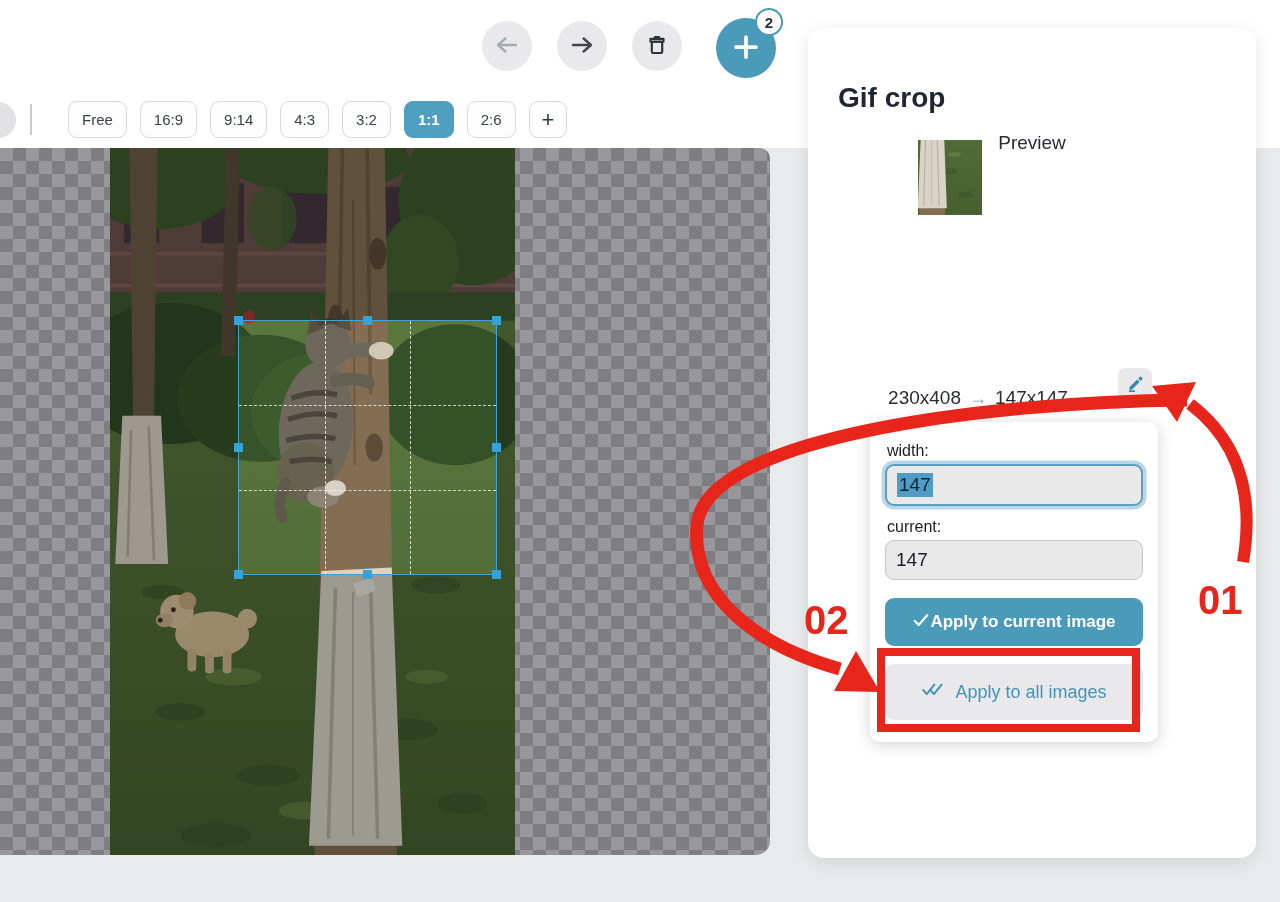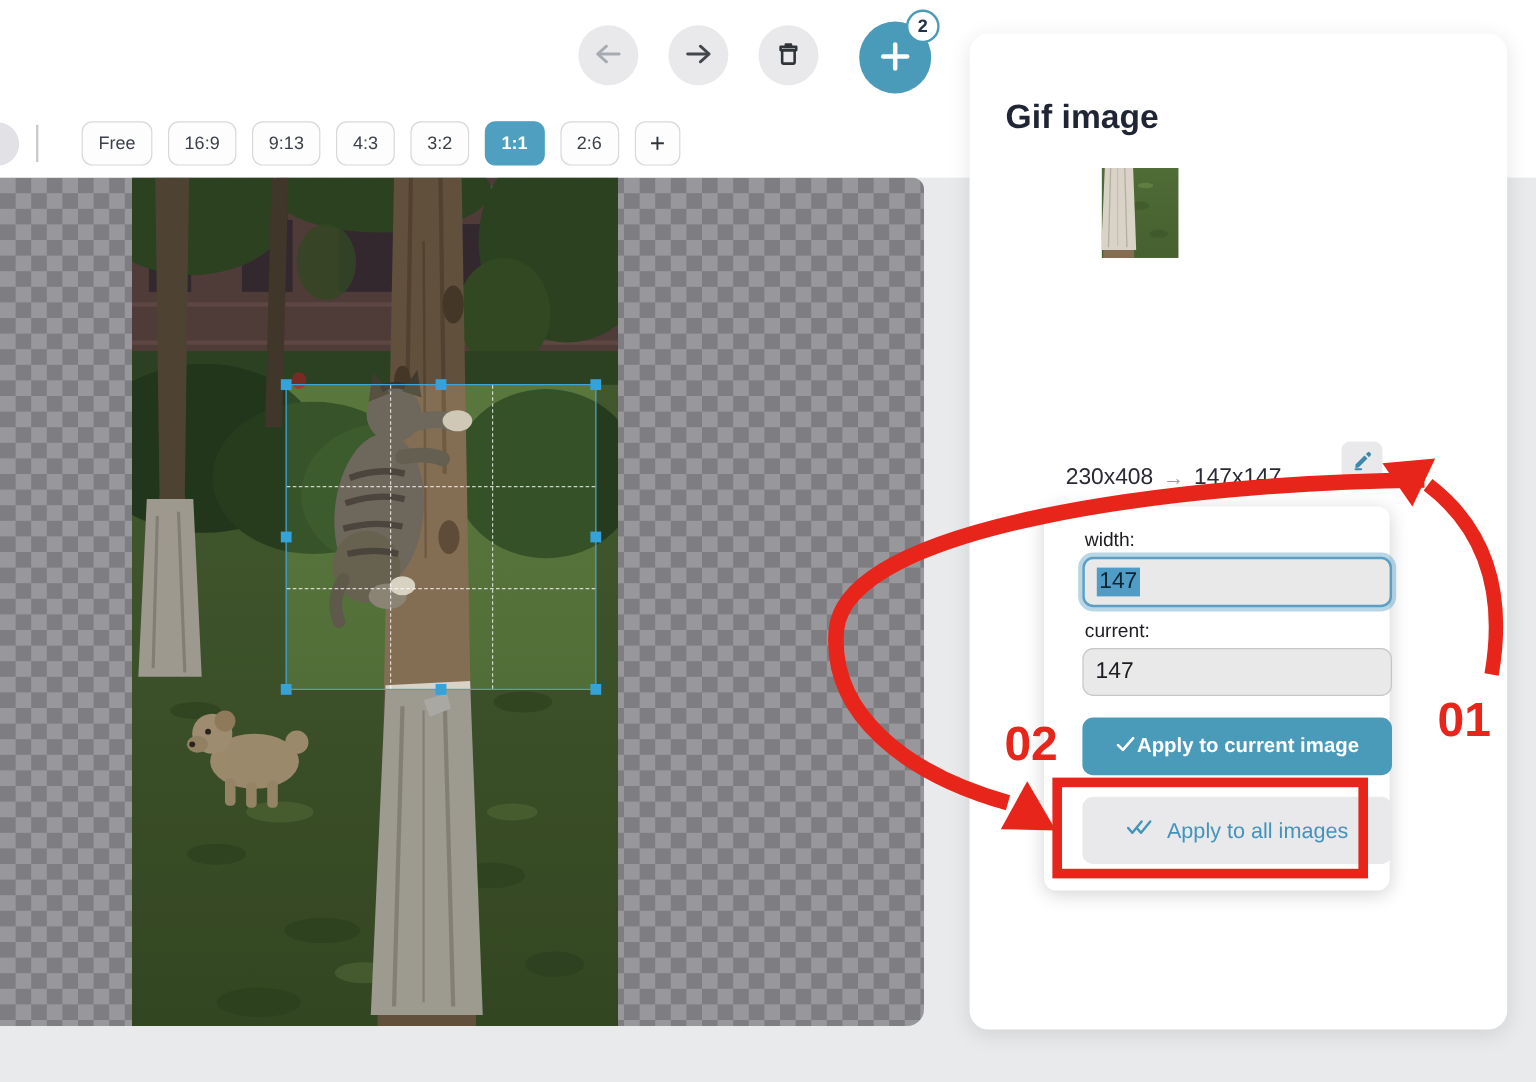--- a/index.html
+++ b/index.html
@@ -83,21 +83,21 @@
   .edit-btn {
     position:absolute; left:310px; top:340px; width:34px; height:34px; border-radius:7px;
     background:#e9e9ec; border:none; display:flex; align-items:center; justify-content:center; cursor:pointer;
   }
   .edit-btn svg { width:19px; height:19px; }
 
   
   .popup {
     position:absolute; left:62px; top:394px; width:288px; height:320px;
     background:#fff; border-radius:10px; box-shadow:0 3px 16px rgba(0,0,0,0.18);
-    padding:14px 32px;
+    padding:14px 15px;
   }
   .field-label { font-size:16px; color:#1c1c22; margin:6px 0 4px 2px; }
   .text-input {
     width:258px; height:40px; background:#e9e9e9; border:1.5px solid #c6c6c6; border-radius:9px;
     font-size:19px; color:#1c1c22; display:flex; align-items:center; padding:0 10px; cursor:text;
   }
   .text-input.focused {
     border:2px solid #5b9fc2; box-shadow:0 0 0 3.5px rgba(98,165,200,0.45); height:42px;
   }
   .text-input .sel { background:var(--selection); color:#0e2330; padding:1px 2px; }
@@ -124,21 +124,21 @@
   .start-circle svg { width:22px; height:22px; }
 
   
   .anno-layer { position:absolute; left:0; top:0; width:1280px; height:902px; pointer-events:none; z-index:50; }
   .red-box {
     position:absolute; left:877px; top:648px; width:263px; height:84px;
     border:8px solid var(--red); pointer-events:none; z-index:40;
   }
   .step-label { position:absolute; color:var(--red); font-size:40px; font-weight:600; z-index:51; pointer-events:none; }
   .step-01 { left:1198px; top:578px; }
-  .step-02 { left:837px; top:598px;text-align:center; }
+  .step-02 { left:804px; top:598px;text-align:center; }
 </style>
 </head>
 <body style="--teal: #4a9ab9; --selection: #4f9dc6; --red: #e8251a;">
 
 <svg width="0" height="0" style="position:absolute" aria-hidden="true">
   <defs>
     <linearGradient id="grassG" x1="0" y1="0" x2="0" y2="1">
       <stop offset="0" stop-color="#5f7e40"></stop>
         <stop offset="0.5" stop-color="#54713a"></stop>
         <stop offset="1" stop-color="#46602f"></stop>
@@ -283,21 +283,21 @@
   </span>
 </button>
 <div class="badge">2</div>
 
 <div class="half-circle"></div>
 <div class="aspect-divider"></div>
 <div class="ratio-row">
 
 <button class="ratio-btn">Free</button>
     <button class="ratio-btn">16:9</button>
-    <button class="ratio-btn">9:13</button>
+    <button class="ratio-btn">9:14</button>
     <button class="ratio-btn">4:3</button>
     <button class="ratio-btn">3:2</button>
     <button class="ratio-btn selected">1:1</button>
     <button class="ratio-btn">2:6</button>
     <button class="ratio-btn add">+</button>
   </div>
 
 <div class="canvas">
   <div class="photo-wrap">
     <svg class="scene" viewBox="0 0 230 408" preserveAspectRatio="none">
@@ -320,21 +320,22 @@
       <div class="handle" style="left:-5px; top:calc(50% - 4.5px);"></div>
       <div class="handle" style="right:-5px; top:calc(50% - 4.5px);"></div>
       <div class="handle" style="left:-5px; bottom:-5px;"></div>
       <div class="handle" style="left:calc(50% - 4.5px); bottom:-5px;"></div>
       <div class="handle" style="right:-5px; bottom:-5px;"></div>
     </div>
   </div>
 </div>
 
 <div class="card">
-  <div class="card-title">Gif image</div>
+  <div class="card-title">Gif crop</div>
+  <div class="preview-label">Preview</div>
   <div class="preview-box">
     <svg viewBox="73 98 147 146" preserveAspectRatio="none">
         <use href="#catScene"></use>
       </svg>
   </div>
   <div class="size-row">
     <span>230x408</span>
     <span class="size-arrow">→</span>
     <span>147x147</span>
   </div>

